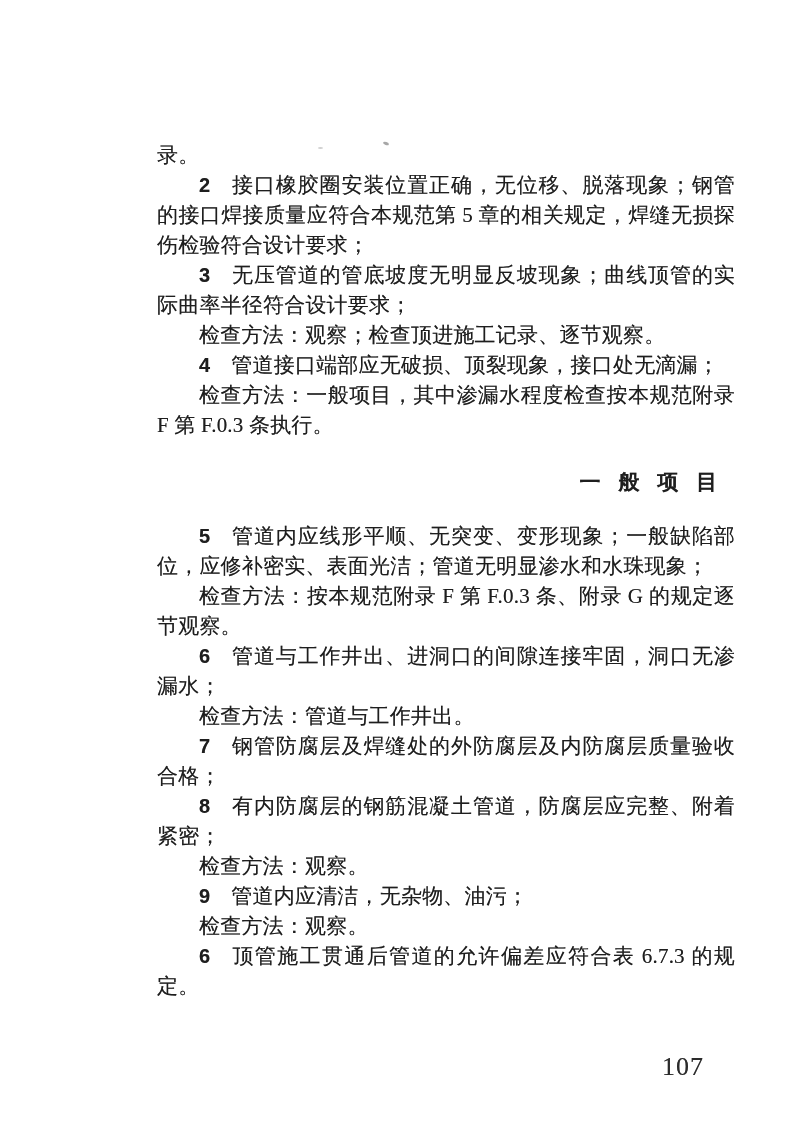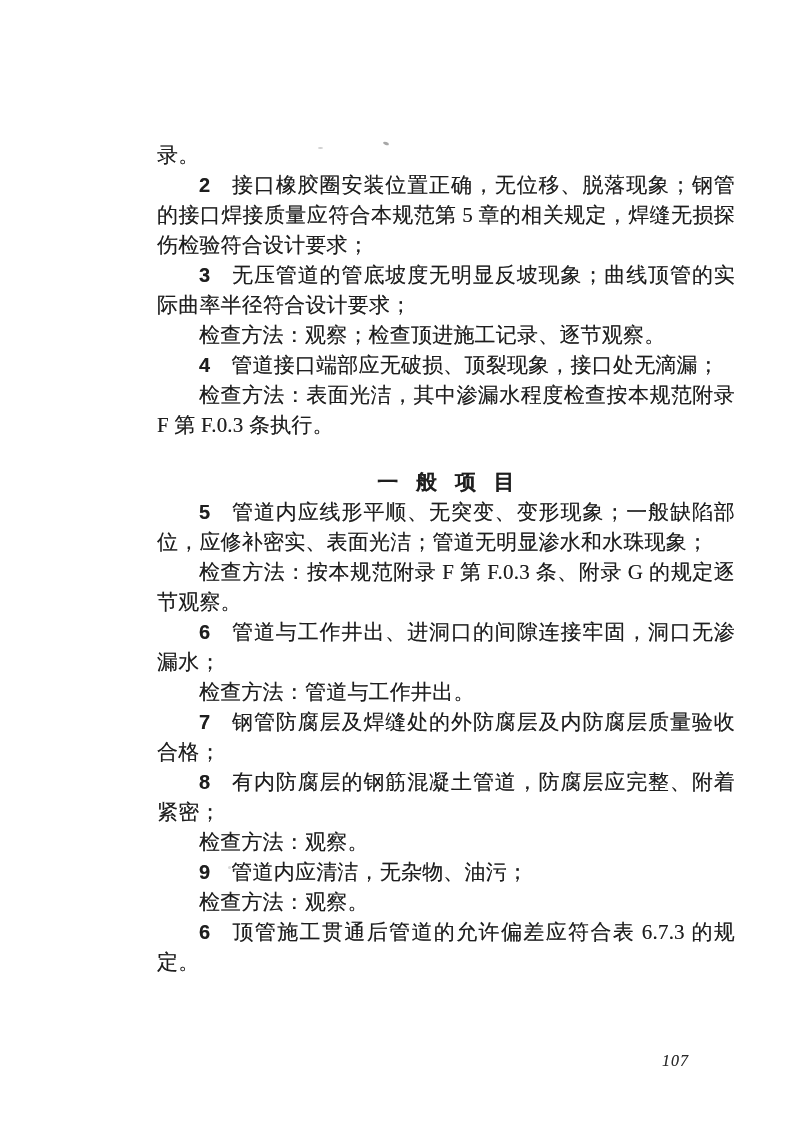--- a/index.html
+++ b/index.html
@@ -39,37 +39,36 @@
   p.item   { text-indent: 2em; }
   p.method { text-indent: 2em; }
   p.plain  { text-indent: 0; }
   .item-num {
     font-weight: bold;
     font-family: "Liberation Sans", "DejaVu Sans", sans-serif;
     font-size: 20px;
     padding-right: 1.05em;
   }
   p.heading {
-    text-align: center;
+    text-align: right;
     text-indent: 0;
     font-family: "Liberation Sans", "DejaVu Sans", sans-serif;
     font-weight: 600;
     font-size: 21px;
     letter-spacing: 0.85em;
     margin-left: 0.85em; 
     margin-top: 27px;
-    margin-bottom: 0;
+    margin-bottom: 24px;
   }
   .page-number {
     position: absolute;
     left: 662px;
     top: 1052px;
     font-family: "Liberation Serif", "DejaVu Serif", serif;
-    font-style: italic;
-    font-size: 16px;
+    font-size: 26px;
     letter-spacing: 1px;
     color: var(--pagenum-color);
     text-shadow: 0 0 0.5px rgba(40,40,40,0.5);
   }
   .speck {
     position: absolute;
     border-radius: 50%;
     pointer-events: none;
   }
   .speck-1 { left: 318px; top: 147px; width: 5px;  height: 2px; background: rgba(120,120,120,0.35); }
@@ -79,21 +78,21 @@
 </head>
 <body>
 
 <div class="scan-page">
   <main class="doc-body">
       <p class="plain">录。</p>
       <p class="item"><span class="item-num">2</span>接口橡胶圈安装位置正确，无位移、脱落现象；钢管的接口焊接质量应符合本规范第 5 章的相关规定，焊缝无损探伤检验符合设计要求；</p>
       <p class="item"><span class="item-num">3</span>无压管道的管底坡度无明显反坡现象；曲线顶管的实际曲率半径符合设计要求；</p>
       <p class="method">检查方法：观察；检查顶进施工记录、逐节观察。</p>
       <p class="item"><span class="item-num">4</span>管道接口端部应无破损、顶裂现象，接口处无滴漏；</p>
-      <p class="method">检查方法：表面光洁，其中渗漏水程度检查按本规范附录 F 第 F.0.3 条执行。</p>
+      <p class="method">检查方法：一般项目，其中渗漏水程度检查按本规范附录 F 第 F.0.3 条执行。</p>
       <p class="heading">一般项目</p>
       <p class="item"><span class="item-num">5</span>管道内应线形平顺、无突变、变形现象；一般缺陷部位，应修补密实、表面光洁；管道无明显渗水和水珠现象；</p>
       <p class="method">检查方法：按本规范附录 F 第 F.0.3 条、附录 G 的规定逐节观察。</p>
       <p class="item"><span class="item-num">6</span>管道与工作井出、进洞口的间隙连接牢固，洞口无渗漏水；</p>
       <p class="method">检查方法：管道与工作井出。</p>
       <p class="item"><span class="item-num">7</span>钢管防腐层及焊缝处的外防腐层及内防腐层质量验收合格；</p>
       <p class="item"><span class="item-num">8</span>有内防腐层的钢筋混凝土管道，防腐层应完整、附着紧密；</p>
       <p class="method">检查方法：观察。</p>
       <p class="item"><span class="item-num">9</span>管道内应清洁，无杂物、油污；</p>
       <p class="method">检查方法：观察。</p>

